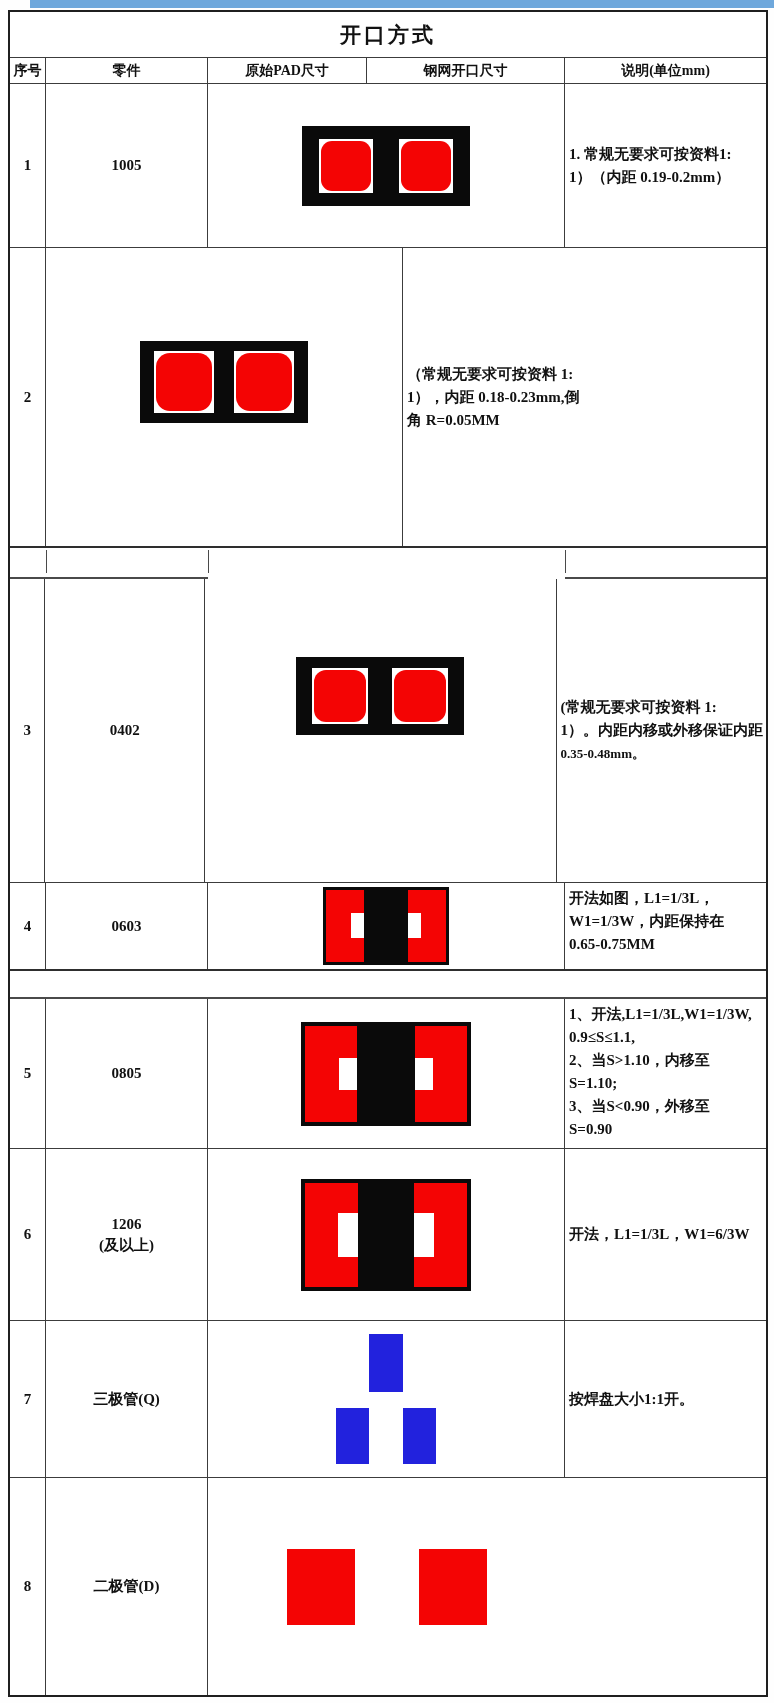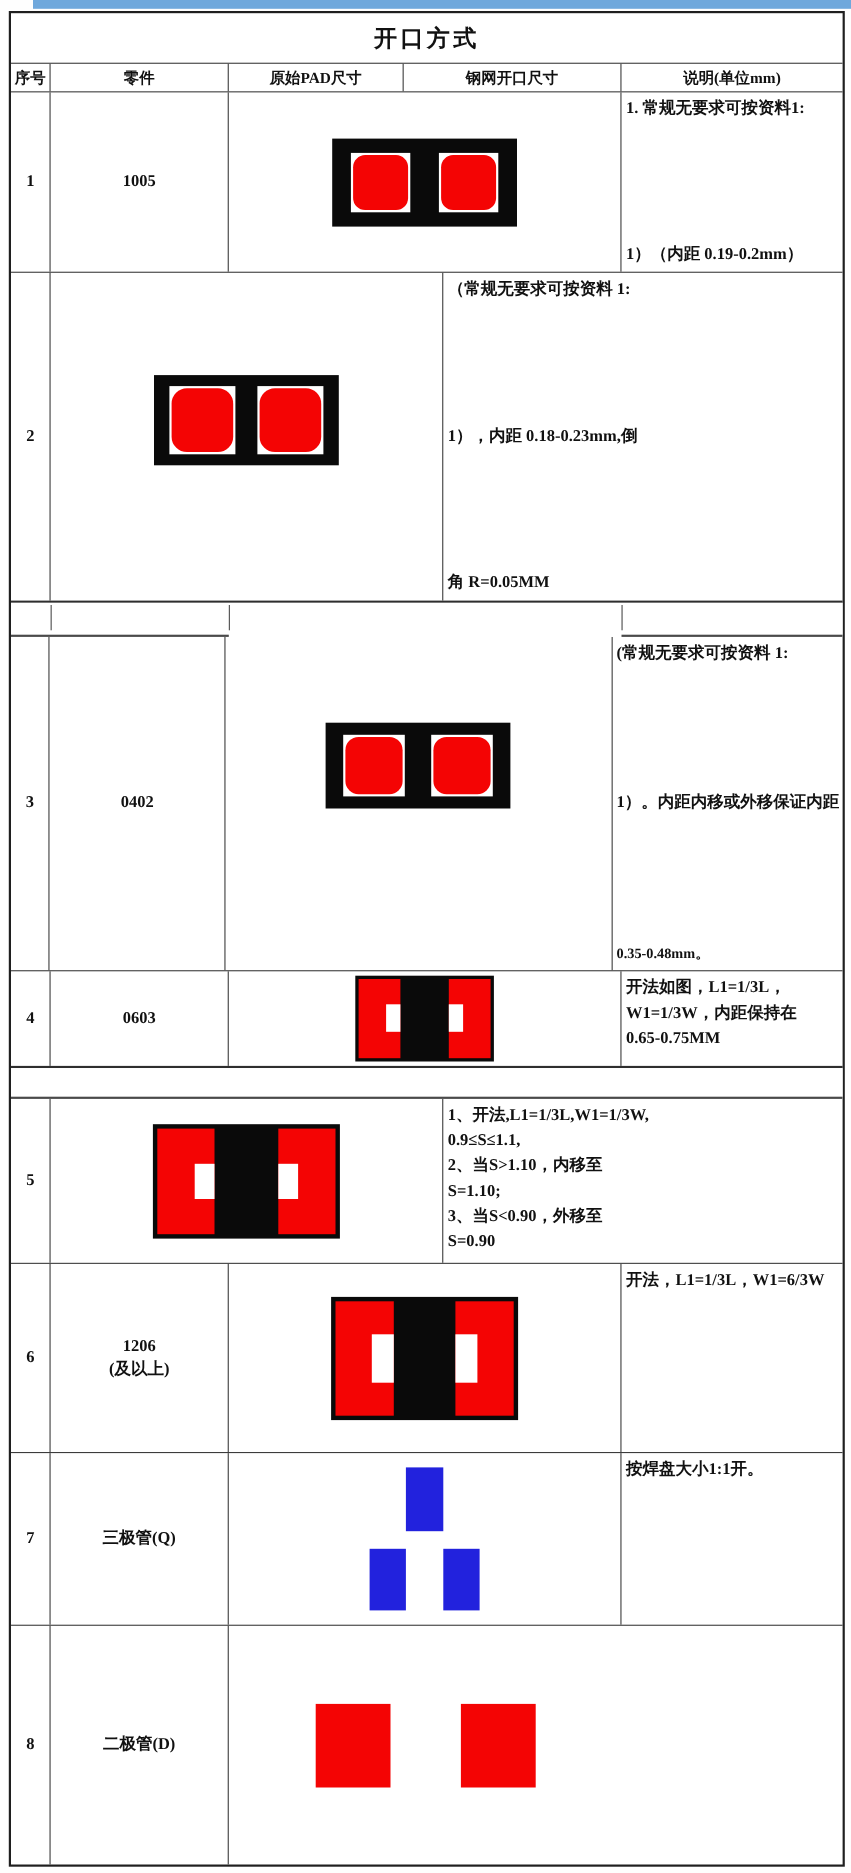--- a/index.html
+++ b/index.html
@@ -25,21 +25,21 @@
   .cell:last-child { border-right:none; }
   .c1 { width:36px; }  .c2 { width:162px; }
   .c3h { width:159px; } .c4h { width:198px;text-align:right; }
   .c34 { width:357px; } .c5 { flex:1; }
 
   .row { display:flex; border-bottom:1px solid #3c3c3c; font-size:15px; }
   .row .c1, .row .c2 { display:flex; align-items:center; justify-content:center;
                        text-align:center; font-weight:bold; }
   .row .c2 { flex-direction:column; line-height:21px; }
   .row .c34 { display:flex; align-items:center; justify-content:center; }
-  .row .c5 { display:flex; flex-direction:column; justify-content:space-between;
+  .row .c5 { display:flex; flex-direction:column; justify-content:center;
              padding:4px 3px 4px 4px; font-weight:bold; line-height:23px; font-size:15px; }
   .row .c5.top { justify-content:flex-start; }
   .row .c5 .ln { white-space:nowrap; }
   .row .c5 .ln.small { font-size:13px; }
   .thick-bottom { border-bottom:2px solid #2e2e2e; }
 
   
   .seam { position:relative; background:#fff; }
   .seam .stub { position:absolute; top:2px; bottom:6px; width:1px; background:#4a4a4a; }
   .seam .seg  { position:absolute; bottom:0; height:2px; background:#4a4a4a; }
@@ -163,20 +163,21 @@
         <div class="ln">开法如图，L1=1/3L，</div>
         <div class="ln">W1=1/3W，内距保持在</div>
         <div class="ln">0.65-0.75MM</div>
       </div>
     </div>
 
     <div class="seam seam2" style="height:28px"></div>
 
     <div class="row" style="height:150px">
       <div class="cell c1">5</div>
+      <div class="cell c2">0805</div>
       <div class="cell c34">
         <div class="gB" style="width:170px;height:104px">
           <div class="red" style="left:4px;top:4px;bottom:4px;width:52px"></div>
           <div class="red" style="right:4px;top:4px;bottom:4px;width:52px"></div>
           <div class="wn" style="left:38px;top:36px;width:18px;height:32px"></div>
           <div class="wn" style="right:38px;top:36px;width:18px;height:32px"></div>
         </div>
       </div>
       <div class="cell c5 top">
         <div class="ln">1、开法,L1=1/3L,W1=1/3W,</div>

